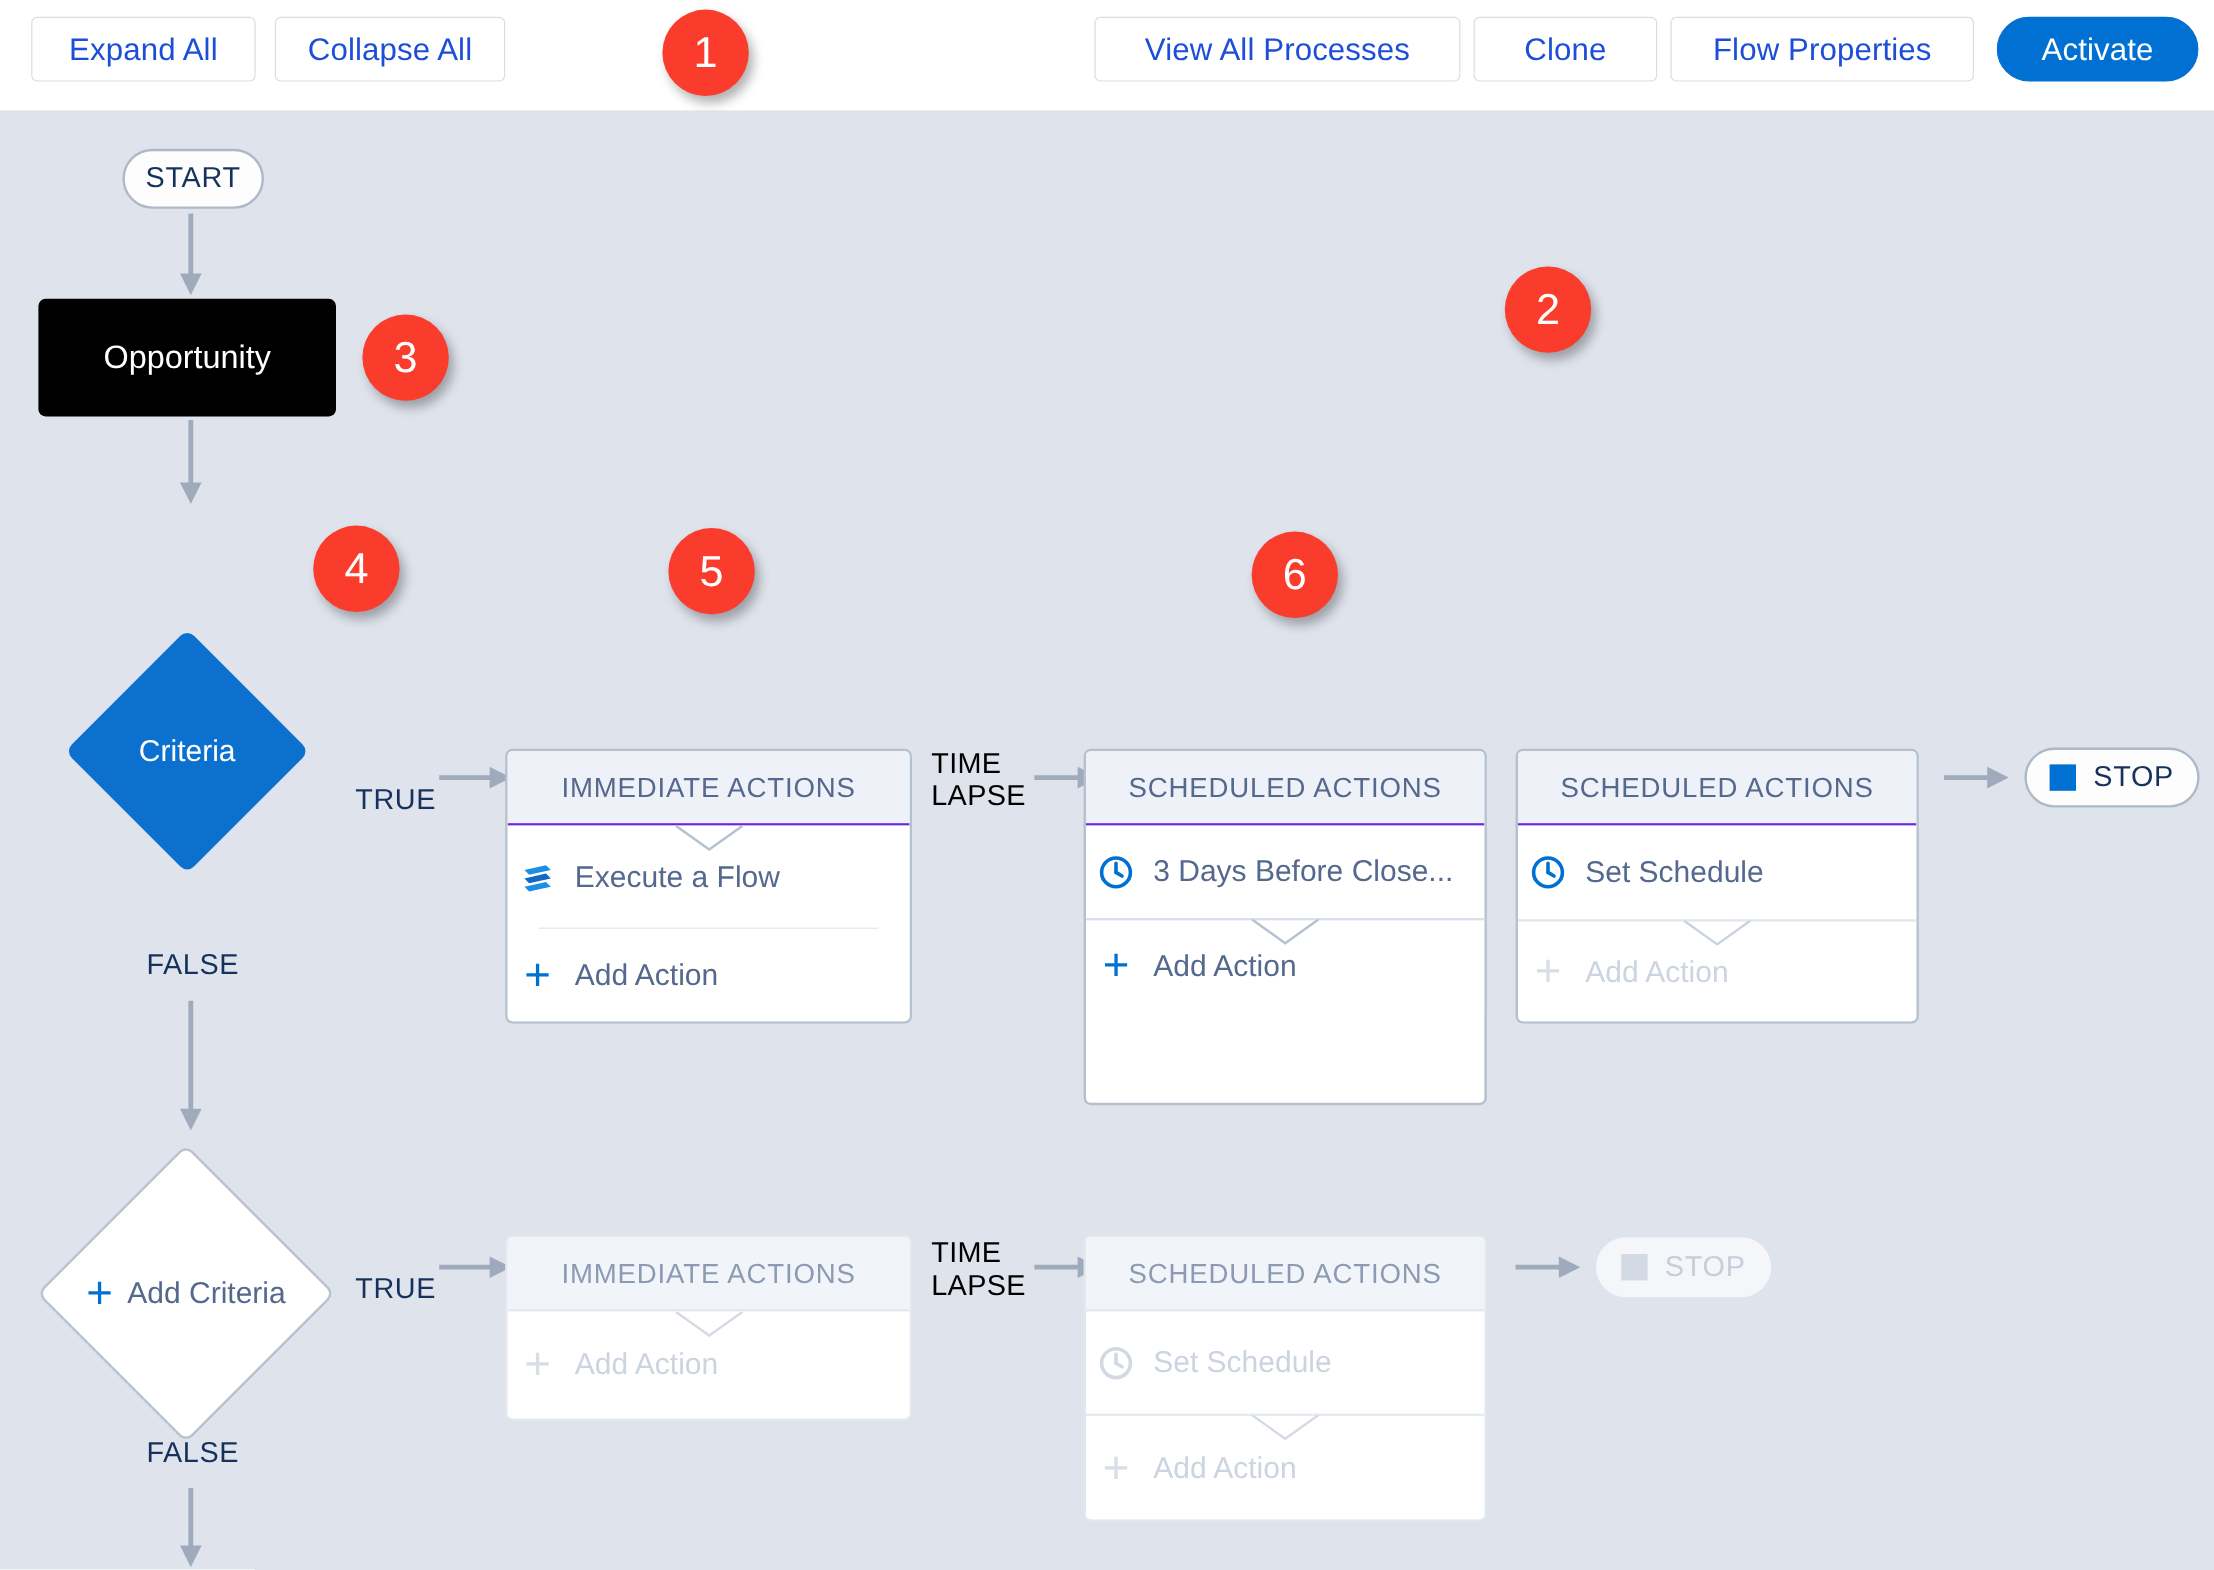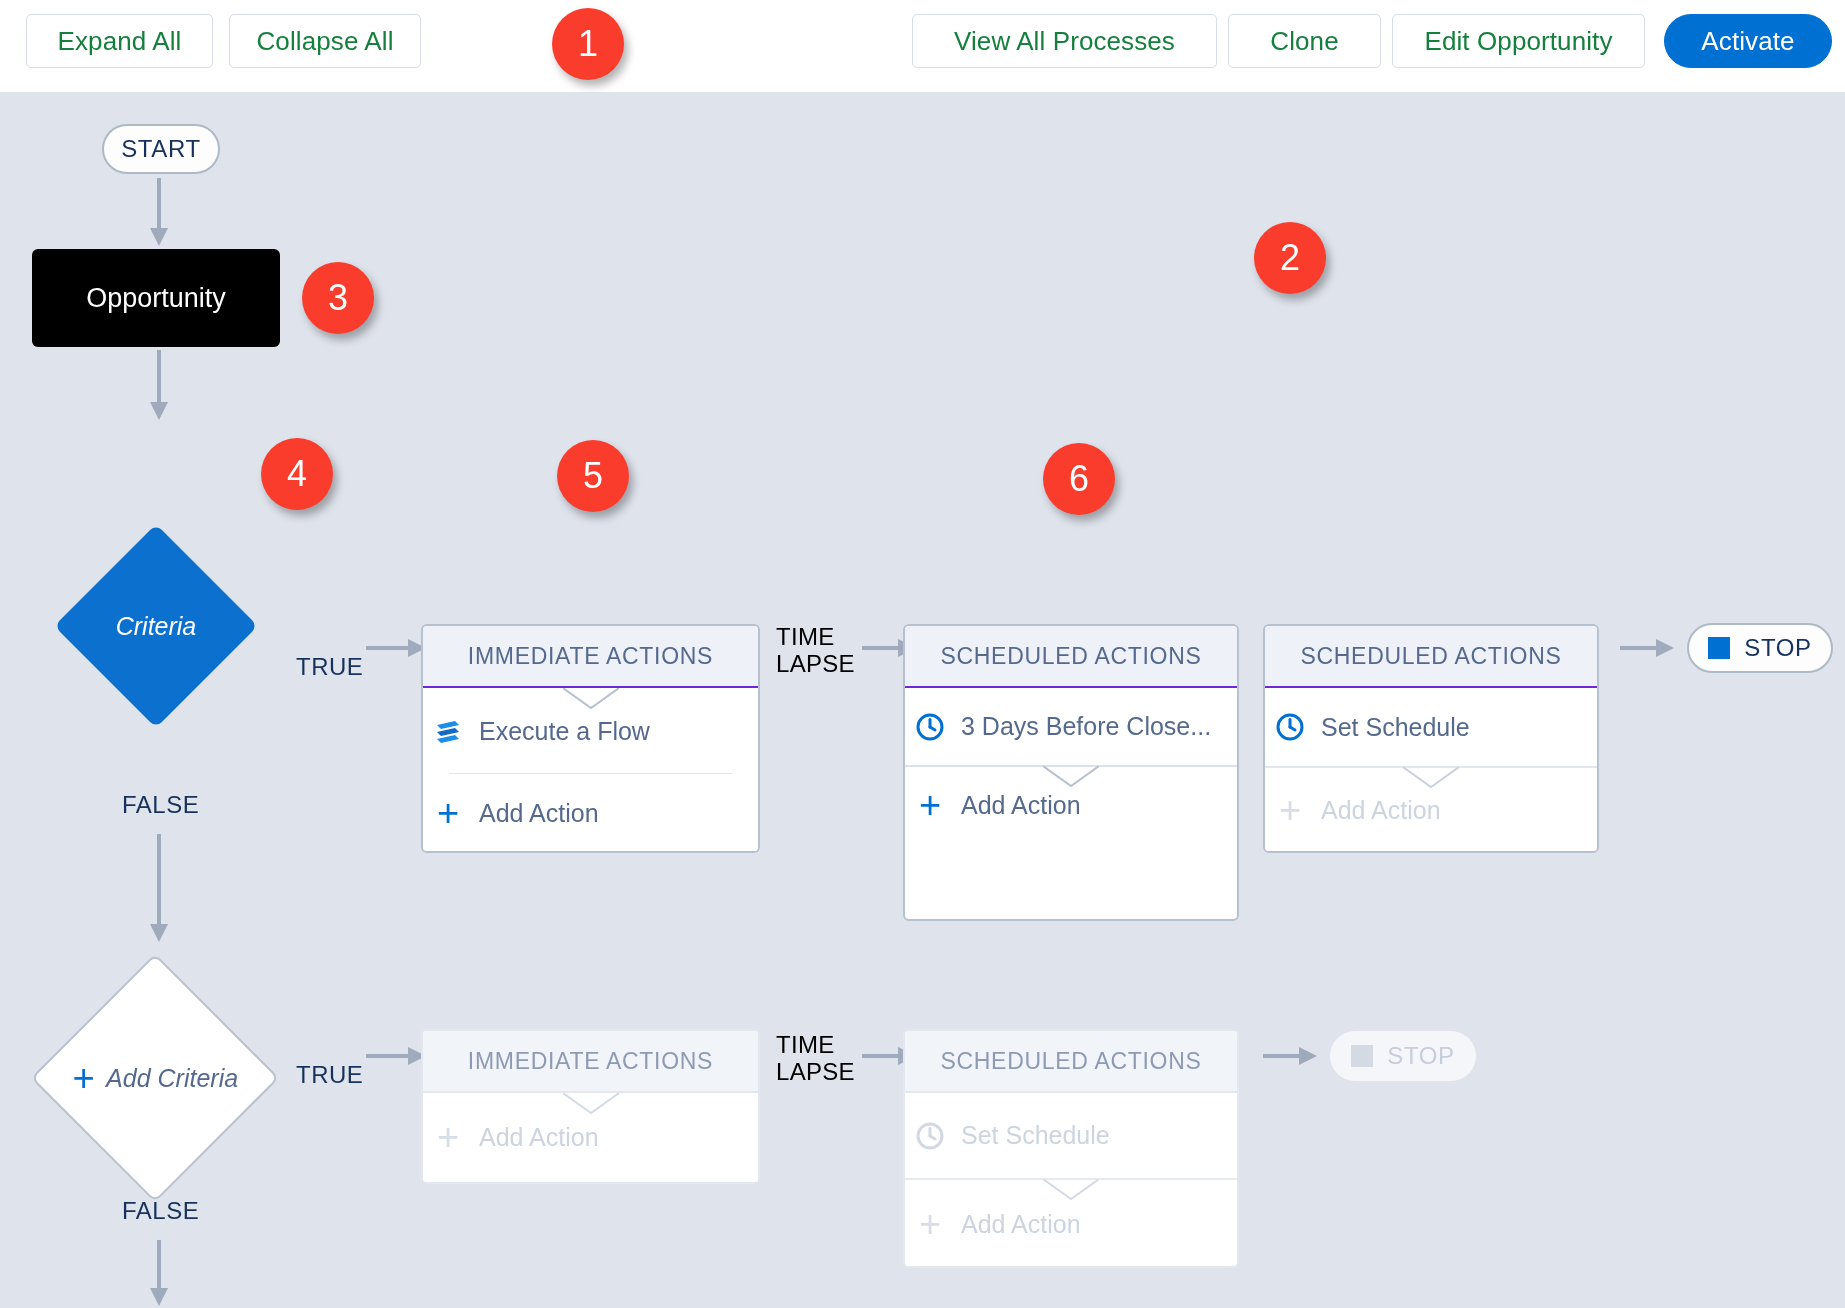--- a/index.html
+++ b/index.html
@@ -17,21 +17,21 @@
     position: absolute; left: 0; top: 0; width: 1845px; height: 92px;
     background: #ffffff;
   }
   .btn {
     position: absolute;
     display: flex; align-items: center; justify-content: center;
     height: 54px;
     border: 1px solid #d8dde6;
     border-radius: 5px;
     background: #ffffff;
-    color: #15803d;
+    color: #1d4ed8;
     font-size: 26px;
     letter-spacing: .1px;
     white-space: nowrap;
     cursor: pointer;
   }
   .btn.primary {
     background: #0070d2;
     border-color: #0070d2;
     color: #ffffff;
   }
@@ -90,21 +90,21 @@
     width: 144px; height: 144px;
     margin-left: -72px; margin-top: -72px;
     transform: rotate(45deg);
     border-radius: 8px;
   }
   .diamond.filled .shape { background: #0c71ce; }
   .diamond.empty  .shape { background: #ffffff; border: 2px solid #b9c2cf; }
   .diamond .dlabel {
     position: relative; z-index: 2;
     display: flex; align-items: center; gap: 12px;
-    font-size: 25px; white-space: nowrap; font-style: italic;
+    font-size: 25px; white-space: nowrap;
   }
   .diamond.filled .dlabel { color: #ffffff; }
   .diamond.empty  .dlabel { color: #54698d; }
 
   .plus {
     display: inline-block;
     font-size: 38px; line-height: .75;
     color: #0070d2; font-weight: 300;
   }
   .plus.muted { color: #d8dee8; }
@@ -190,21 +190,21 @@
 </head>
 <body>
 
 <div id="root">
 
   <div class="toolbar">
     <div class="btn" id="btn-expand">Expand All</div>
     <div class="btn" id="btn-viewall">View All Processes</div>
     <div class="btn" id="btn-collapse">Collapse All</div>
     <div class="btn" id="btn-clone">Clone</div>
-    <div class="btn" id="btn-editprop">Edit Opportunity</div>
+    <div class="btn" id="btn-editprop">Flow Properties</div>
     <div class="btn primary" id="btn-activate">Activate</div>
   </div>
 
   <div class="canvas">
 
     <div class="pill" style="left:102px; top:32px; width:118px;">
       <span>START</span>
     </div>
 
     <div class="arrow" style="left:147px; top:86px;">

